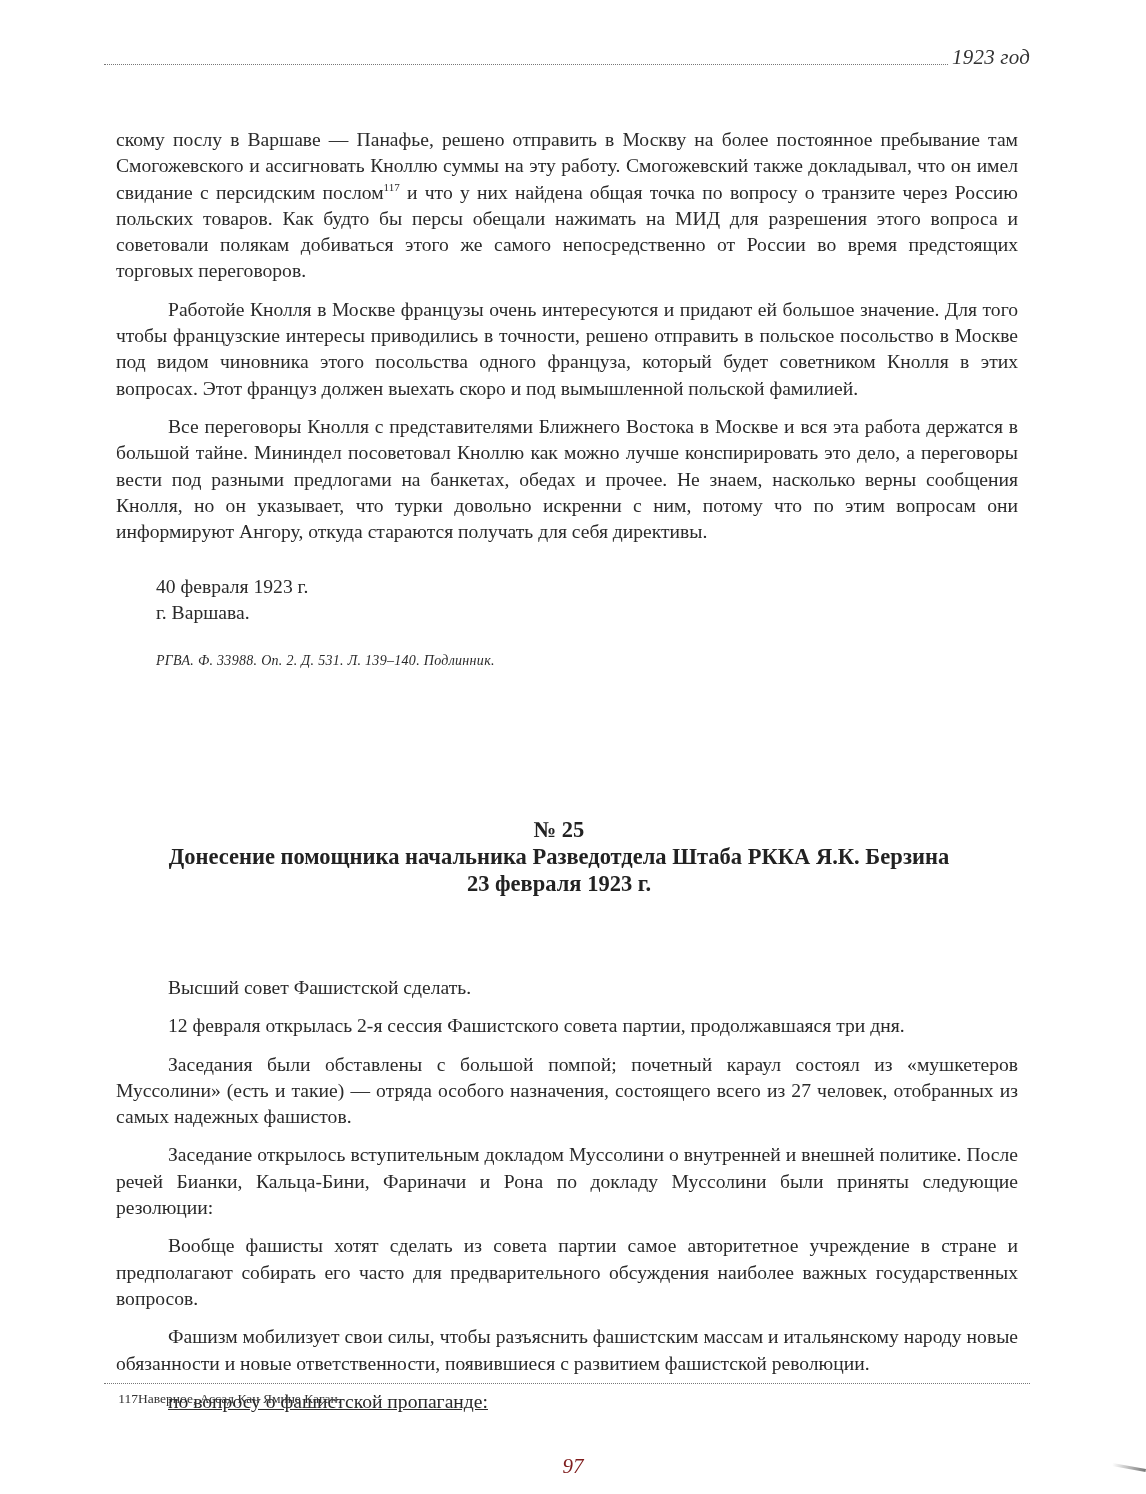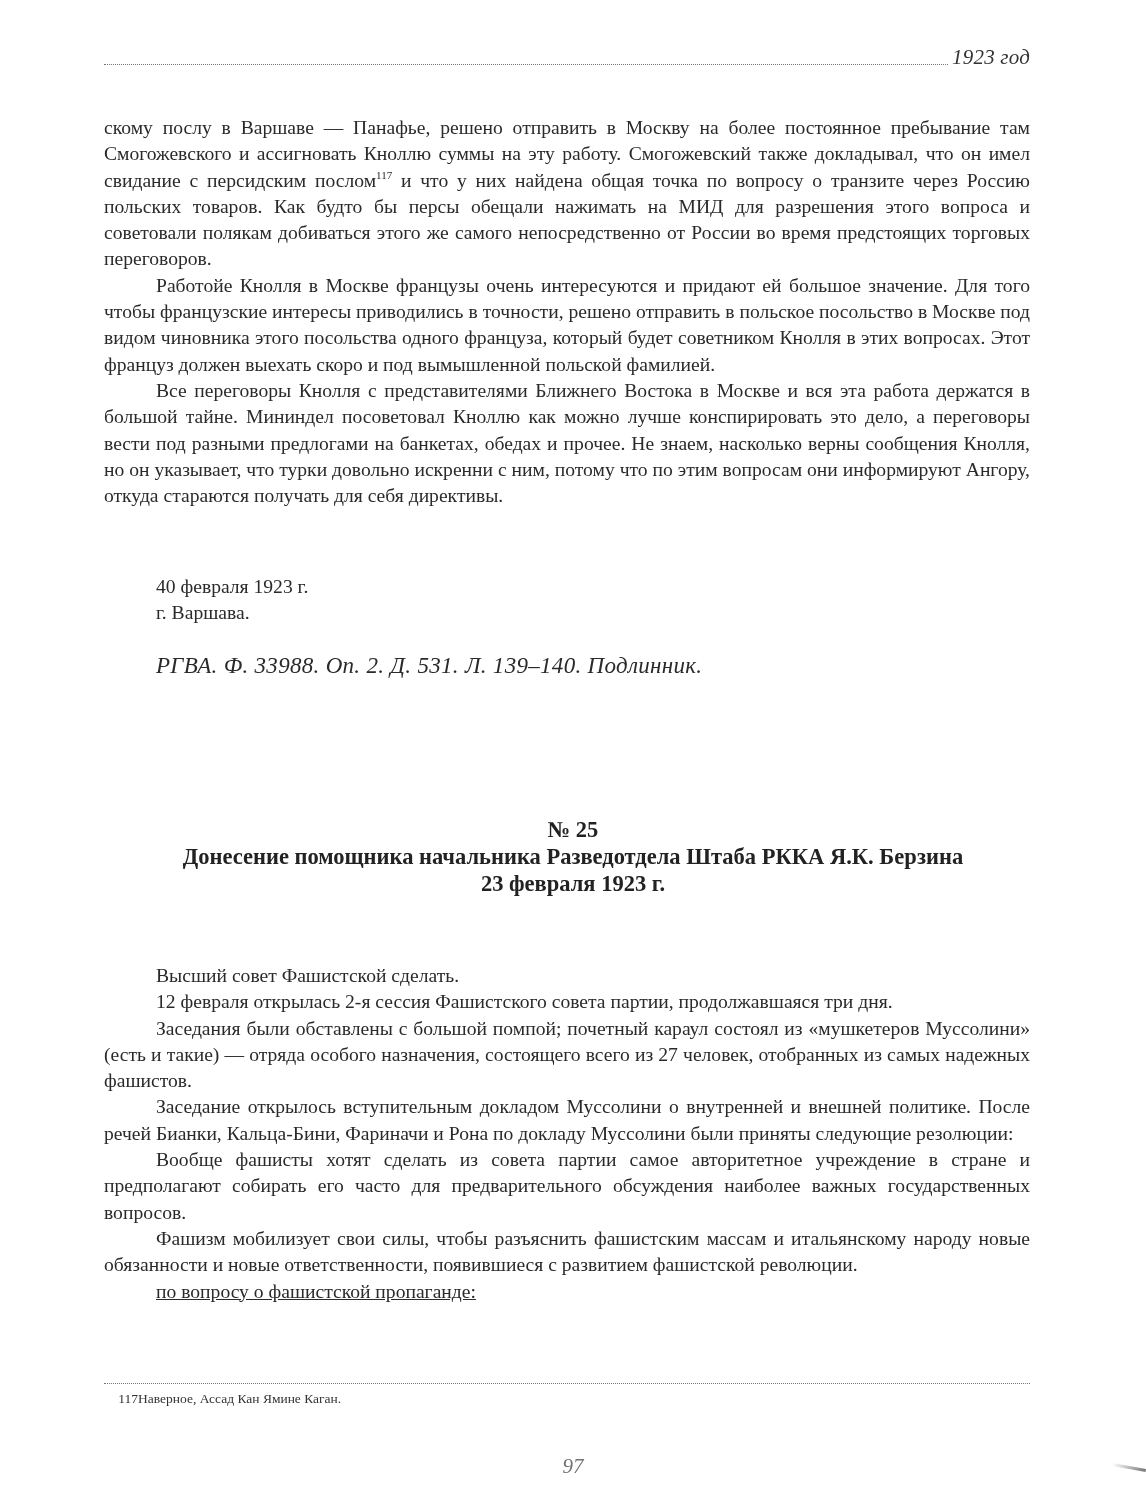--- a/index.html
+++ b/index.html
@@ -15,42 +15,42 @@
     .running-head .rule {
       flex: 1; border-bottom: 1px dotted #777; margin-bottom: 5px; margin-right: 4px;
     }
     .running-head .title {
       font-style: italic; font-size: 21px; color: #333; letter-spacing: 0.2px;
     }
     .page-text {
       position: absolute; left: 104px; width: 926px;
       font-size: 19.6px; line-height: 26.3px; text-align: justify;
     }
-    .page-text p { margin: 0; }
+    .page-text p { margin: 12px; }
     .indent { text-indent: 52px; }
     sup { font-size: 11px; line-height: 0; vertical-align: 8px; }
     .block1 { top: 115px; }
     .sign { position: absolute; left: 156px; top: 574px; font-size: 19.6px; line-height: 26.3px; }
-    .archive { position: absolute; left: 156px; top: 653px; font-size: 23px; font-style: italic; letter-spacing: 0.3px; }
+    .archive { position: absolute; left: 156px; top: 653px; font-size: 14px; font-style: italic; letter-spacing: 0.3px; }
     .doc-header {
-      position: absolute; left: 110px; top: 816px; width: 926px; text-align: center;
+      position: absolute; left: 96px; top: 816px; width: 926px; text-align: center;
       font-weight: bold; font-size: 22.5px; line-height: 27px; color: #222;
     }
     .block2 { top: 963px; }
     .underline { text-decoration: underline; }
     .footnote-rule {
       position: absolute; left: 104px; top: 1383px; width: 926px; border-top: 1px dotted #777;
     }
     .footnote {
       position: absolute; left: 104px; top: 1391px; font-size: 13.5px; color: #333; text-align: right;
     }
     .footnote .num { display: inline-block; width: 34px; }
     .page-number {
       position: absolute; left: 0; width: 1146px; top: 1454px; text-align: center;
-      font-style: italic; font-size: 21px; color: #737373;
+      font-style: italic; font-size: 21px; color: #7f1d1d;
     }
     .edge-mark {
       position: absolute; left: 1112px; top: 1466px; width: 34px; height: 3px;
       background: linear-gradient(90deg, rgba(120,120,120,0), #777);
       transform: rotate(10deg);
     }
   </style>
 </head>
 <body>
 

